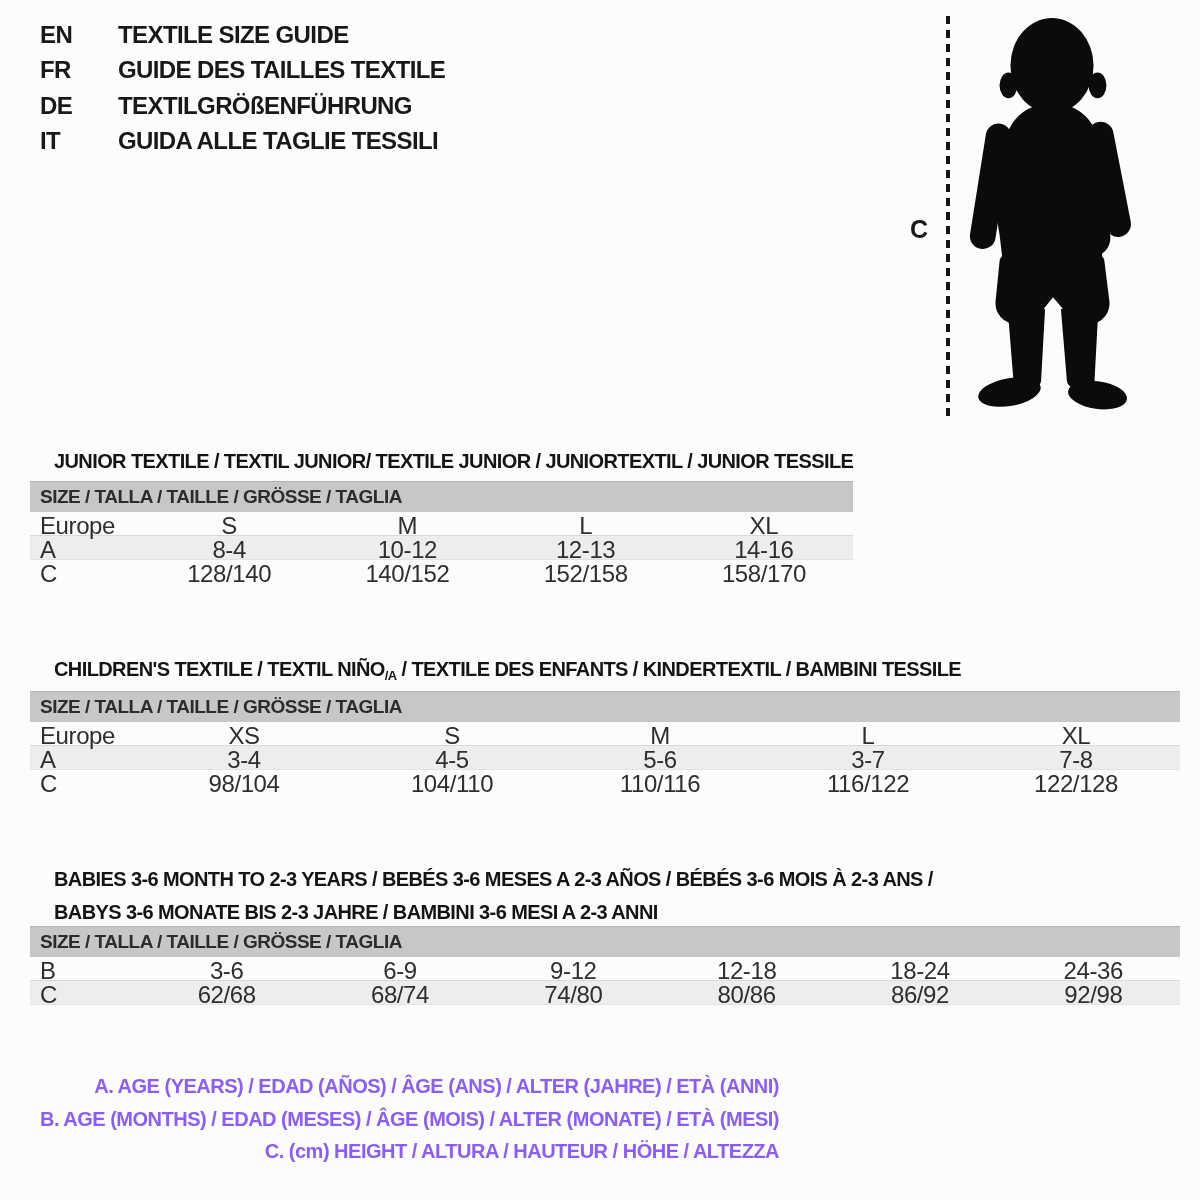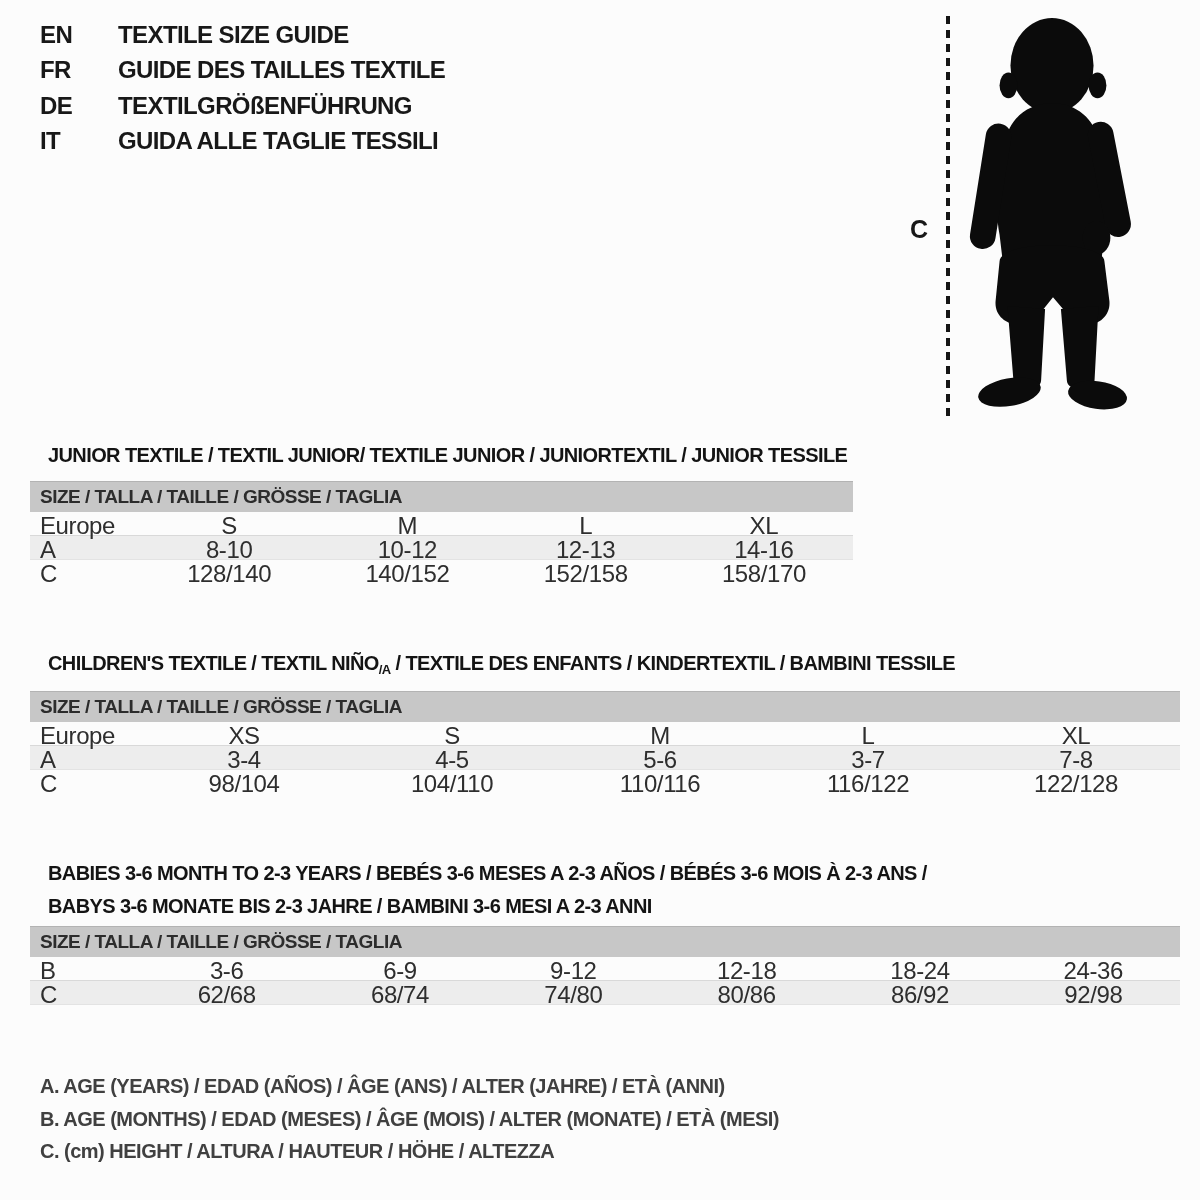--- a/index.html
+++ b/index.html
@@ -12,21 +12,21 @@
   .lang-code,.lang-title{font-size:24px;font-weight:700;letter-spacing:-0.6px;color:#181818;white-space:nowrap;}
   .lang-code{flex:0 0 78px;}
 
   
   .figure-line{position:absolute;left:946px;top:16px;width:4px;height:402px;
         background:repeating-linear-gradient(to bottom,#151515 0px,#151515 8px,transparent 8px,transparent 14px);}
   .figure-label{position:absolute;left:910px;top:215px;font-size:25px;font-weight:700;color:#181818;}
   .toddler{position:absolute;left:958px;top:12px;}
 
   
-  .sec-title{position:absolute;left:40px;margin:8px;font-size:20px;font-weight:700;
+  .sec-title{position:absolute;left:40px;margin:14px;font-size:20px;font-weight:700;
         letter-spacing:-0.6px;color:#141414;white-space:nowrap;line-height:24px;}
   .sec-title .subscript{font-size:13px;vertical-align:-4px;}
   .title-junior{top:435px;}
   .title-children{top:643px;}
   .title-babies{top:849px;line-height:33px;}
 
   
   .size-table{position:absolute;left:30px;}
   .table-junior{top:481px;width:823px;}
   .table-children{top:691px;width:1150px;}
@@ -34,21 +34,21 @@
   .size-bar{height:30px;line-height:30px;background:#c7c7c7;border-top:1px solid #b3b3b3;
         padding-left:10px;font-size:19px;font-weight:700;letter-spacing:-0.5px;color:#2c2c2c;}
   .trow{display:flex;height:23px;align-items:flex-start;font-size:24px;letter-spacing:-0.4px;color:#2e2e2e;}
   .trow.striped{background:#ededed;border-top:1px solid #d9d9d9;border-bottom:1px solid #e3e3e3;}
   .tlabel{flex:0 0 110px;padding-left:10px;box-sizing:border-box;}
   .tcell{flex:1;text-align:center;}
 
   
   .legend-block{position:absolute;left:40px;top:1070px;}
   .legend-line{height:32.5px;line-height:32.5px;font-size:20px;font-weight:700;
-        letter-spacing:-0.5px;color:#404040;white-space:nowrap;}
+        letter-spacing:-0.5px;color:#8b5cf6;white-space:nowrap;text-align:right;}
 </style>
 </head>
 <body>
 
 <div class="page">
 
   <div class="lang-block">
     <div class="lang-row">
       <span class="lang-code">EN</span>
       <span class="lang-title">TEXTILE SIZE GUIDE</span>
@@ -91,21 +91,21 @@
     <div class="size-bar">SIZE / TALLA / TAILLE / GRÖSSE / TAGLIA</div>
     <div class="trow">
       <div class="tlabel">Europe</div>
       <div class="tcell">S</div>
       <div class="tcell">M</div>
       <div class="tcell">L</div>
       <div class="tcell">XL</div>
     </div>
     <div class="trow striped">
       <div class="tlabel">A</div>
-      <div class="tcell">8-10</div>
+      <div class="tcell">8-4</div>
       <div class="tcell">10-12</div>
       <div class="tcell">12-13</div>
       <div class="tcell">14-16</div>
     </div>
     <div class="trow">
       <div class="tlabel">C</div>
       <div class="tcell">128/140</div>
       <div class="tcell">140/152</div>
       <div class="tcell">152/158</div>
       <div class="tcell">158/170</div>

